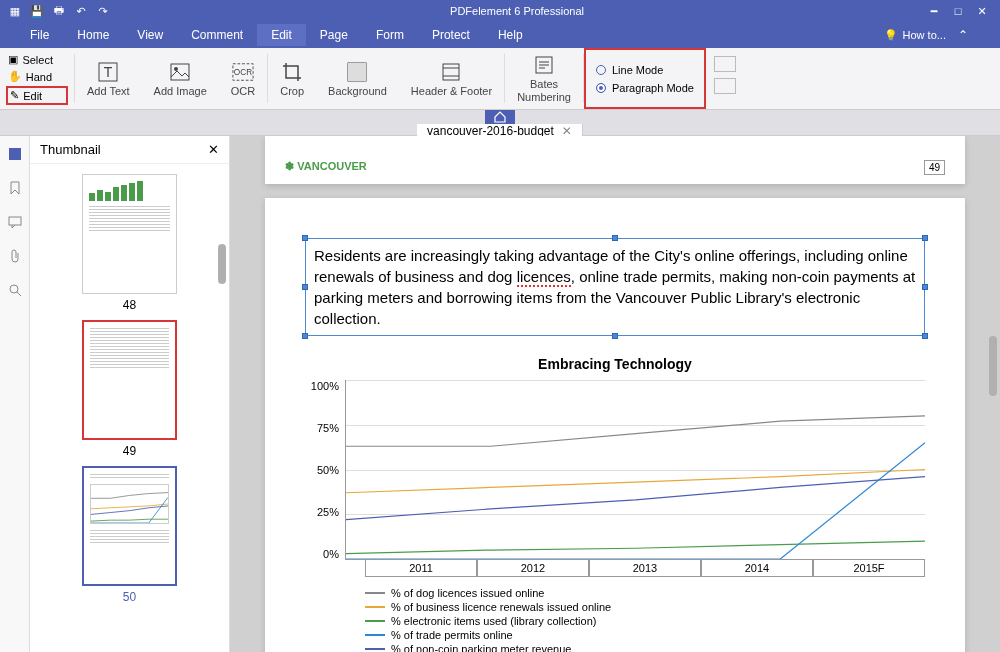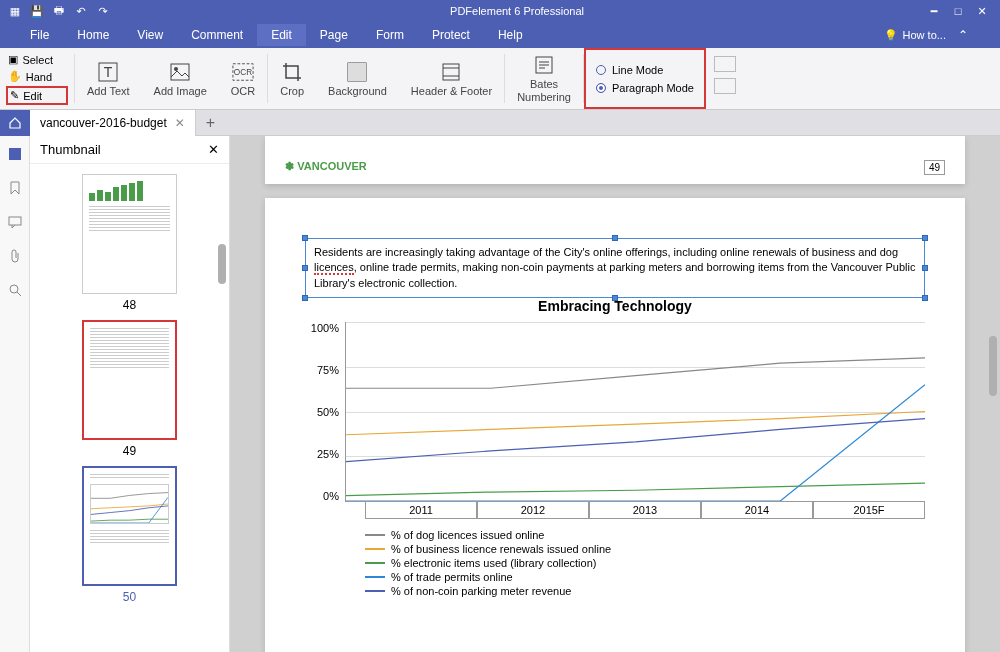--- a/index.html
+++ b/index.html
@@ -30,21 +30,21 @@
 .ribbon-group { display: flex; flex-direction: column; align-items: center; justify-content: center; padding: 4px 12px; font-size: 11px; color: #444; cursor: pointer; gap: 2px; }
 .ribbon-group-icon { width: 22px; height: 22px; display: flex; align-items: center; justify-content: center; color: #444; }
 .mode-group { border: 2px solid #d63636; padding: 4px 10px; display: flex; flex-direction: column; justify-content: center; gap: 6px; font-size: 11px; }
 .mode-option { display: flex; align-items: center; gap: 6px; cursor: pointer; }
 .radio { width: 10px; height: 10px; border-radius: 50%; border: 1px solid #4c5fb3; display: inline-block; }
 .radio.filled { background: #4c5fb3; box-shadow: inset 0 0 0 2px #fff; }
 .para-icons { display: flex; flex-direction: column; gap: 6px; padding: 8px; }
 .para-icon { width: 22px; height: 16px; border: 1px solid #bbb; }
 
 
-.tabbar { height: 26px; background: #e0e0e4; display: flex; align-items: center; border-bottom: 1px solid #ccc; }
+.tabbar { height: 26px; background: #e0e0e4; display: flex; align-items: center; border-bottom: 1px solid #ccc; flex-direction: column; }
 .home-tab { width: 30px; height: 26px; background: #4c5fb3; display: flex; align-items: center; justify-content: center; color: #fff; cursor: pointer; }
 .doc-tab { height: 26px; background: #fff; display: flex; align-items: center; padding: 0 10px; gap: 8px; font-size: 12px; border-right: 1px solid #ccc; }
 .tab-close { cursor: pointer; color: #888; }
 .tab-add { padding: 0 10px; cursor: pointer; color: #666; font-size: 16px; }
 
 
 .main { display: flex; height: 516px; }
 .sidebar-icons { width: 30px; background: #f8f8f8; border-right: 1px solid #ddd; display: flex; flex-direction: column; align-items: center; padding-top: 10px; gap: 18px; }
 .side-icon { width: 16px; height: 16px; color: #888; cursor: pointer; display:flex; align-items:center; justify-content:center; }
 .side-icon.active { color: #4c5fb3; }
@@ -62,21 +62,21 @@
 .thumb-chart { height: 40px; position: relative; border: 1px solid #ccc; margin: 4px 0; }
 .thumb-textblock { flex: 1; display: flex; flex-direction: column; gap: 2px; }
 
 .doc-area { flex: 1; background: #d0d0d0; overflow: auto; padding: 0; position: relative; }
 .page { background: #fff; margin: 0 auto 14px; width: 700px; box-shadow: 0 2px 6px rgba(0,0,0,0.15); }
 .page.prev { height: 40px; padding: 24px 20px; display: flex; justify-content: space-between; align-items: flex-start; font-size: 11px; }
 .vancouver-logo { color: #4a9c4a; font-weight: bold; font-size: 11px; }
 .page-num-box { border: 1px solid #999; padding: 1px 4px; font-size: 10px; }
 .page.main-page { min-height: 540px; padding: 40px 40px 20px; }
 
-.edit-textbox { border: 1px solid #4c88d6; padding: 6px 8px; font-size: 11px; line-height: 1.4; position: relative; }
+.edit-textbox { border: 1px solid #4c88d6; padding: 6px 8px; font-size: 15px; line-height: 1.4; position: relative; margin-bottom: 20px; }
 .edit-handle { width: 6px; height: 6px; background: #4c88d6; border: 1px solid #2c68b6; position: absolute; }
 .h-tl { top: -4px; left: -4px; } .h-tr { top: -4px; right: -4px; }
 .h-bl { bottom: -4px; left: -4px; } .h-br { bottom: -4px; right: -4px; }
 .h-tm { top: -4px; left: 50%; margin-left: -3px; } .h-bm { bottom: -4px; left: 50%; margin-left: -3px; }
 .h-ml { top: 50%; left: -4px; margin-top: -3px; } .h-mr { top: 50%; right: -4px; margin-top: -3px; }
 .squiggle { border-bottom: 2px dotted #d63636; }
 
 .chart-title { text-align: center; font-weight: bold; font-size: 14px; margin-bottom: 8px; }
 .chart-container { display: flex; }
 .y-axis { display: flex; flex-direction: column; justify-content: space-between; height: 180px; font-size: 11px; text-align: right; padding-right: 6px; width: 40px; }

